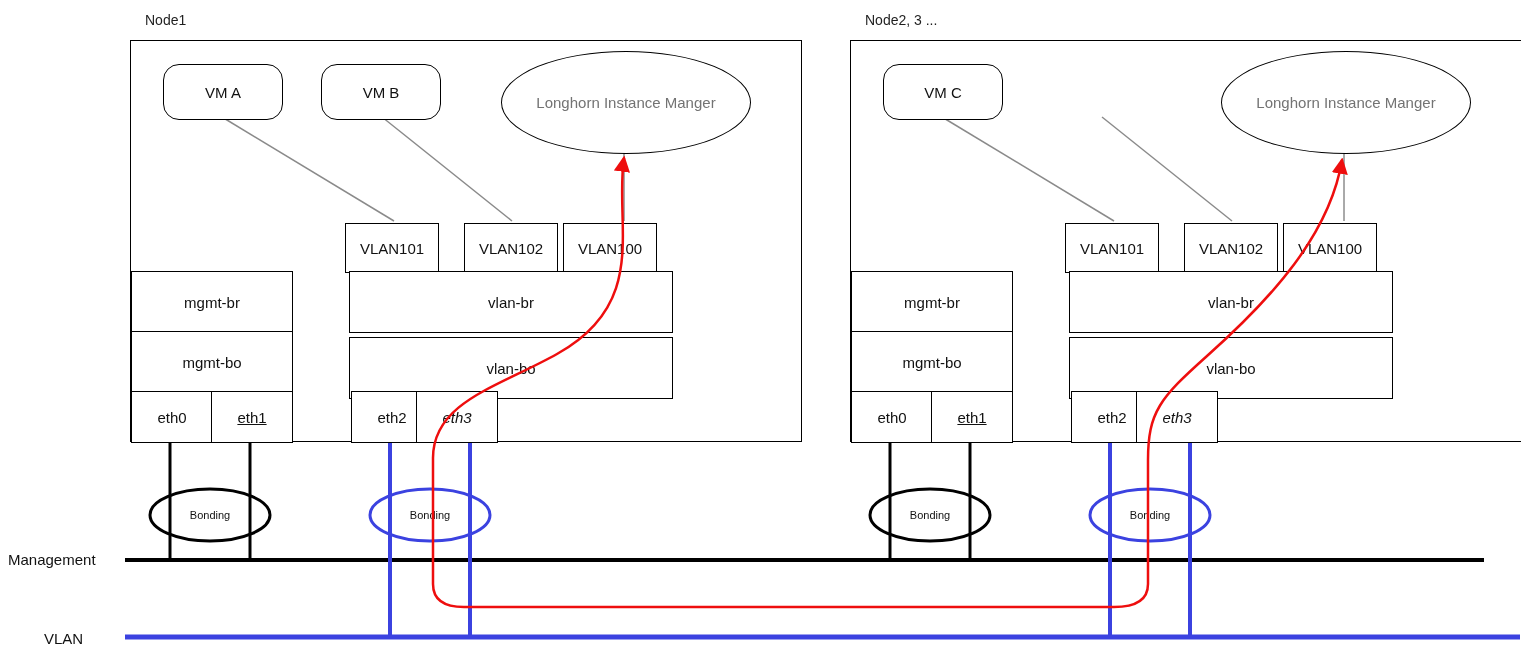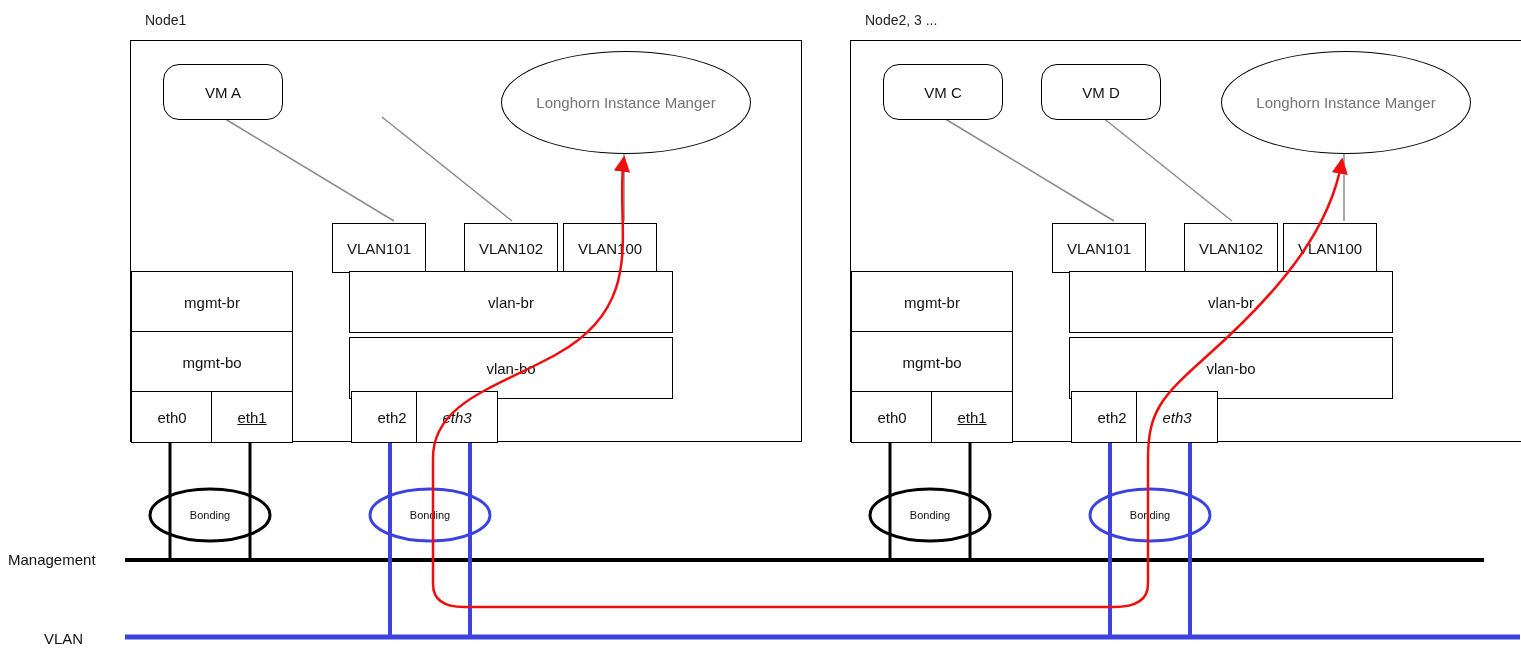--- a/index.html
+++ b/index.html
@@ -14,21 +14,21 @@
 
   .box{position:absolute;border:1px solid #000;background:#fff;display:flex;
        align-items:center;justify-content:center;font-size:15px;color:#111;}
   .vm{width:118px;height:54px;top:23px;border-radius:16px;}
   .vm-a{left:32px;}
   .vm-b{left:190px;}
   .longhorn{position:absolute;left:370px;top:10px;width:250px;height:103px;border:1px solid #000;
             border-radius:50%;background:#fff;display:flex;align-items:center;justify-content:center;
             font-size:15px;color:#737373;text-align:center;padding:0 14px;box-sizing:border-box;}
   .vtag{width:92px;height:48px;top:182px;}
-  .v1{left:201px;}.v2{left:333px;}.v3{left:432px;}
+  .v1{left:214px;}.v2{left:333px;}.v3{left:432px;}
   .mgmtbr{left:0;top:230px;width:160px;height:60px;}
   .mgmtbo{left:0;top:290px;width:160px;height:60px;}
   .vlanbr{left:218px;top:230px;width:322px;height:60px;}
   .vlanbo{left:218px;top:296px;width:322px;height:60px;}
   .eth{width:80px;height:50px;top:350px;text-align:right;}
   .e0{left:0;}.e1{left:80px;text-decoration:underline;}.e2{left:220px;}.e3{left:285px;font-style:italic;}
 
   .bond-label{position:absolute;width:120px;text-align:center;font-size:11px;color:#111;z-index:2;}
   .net-label{position:absolute;font-size:15px;color:#111;z-index:2;white-space:nowrap;}
 </style>
@@ -63,38 +63,38 @@
 
     <ellipse cx="210" cy="515" rx="60" ry="26" fill="none" stroke="#000000" stroke-width="3"></ellipse>
     <ellipse cx="430" cy="515" rx="60" ry="26" fill="none" stroke="#3b42e0" stroke-width="3"></ellipse>
     <ellipse cx="930" cy="515" rx="60" ry="26" fill="none" stroke="#000000" stroke-width="3"></ellipse>
     <ellipse cx="1150" cy="515" rx="60" ry="26" fill="none" stroke="#3b42e0" stroke-width="3"></ellipse>
   </svg>
 
   <div class="node" style="left:130px">
     <div class="node-label">Node1</div>
     <div class="box vm vm-a">VM A</div>
+    <div class="box vm vm-b">VM B</div>
     <div class="longhorn">Longhorn Instance Manger</div>
     <div class="box vtag v1">VLAN101</div>
     <div class="box vtag v2">VLAN102</div>
     <div class="box vtag v3">VLAN100</div>
     <div class="box mgmtbr">mgmt-br</div>
     <div class="box mgmtbo">mgmt-bo</div>
     <div class="box vlanbr">vlan-br</div>
     <div class="box vlanbo">vlan-bo</div>
     <div class="box eth e0">eth0</div>
     <div class="box eth e1">eth1</div>
     <div class="box eth e2">eth2</div>
     <div class="box eth e3">eth3</div>
   </div>
 
   <div class="node" style="left:850px">
     <div class="node-label">Node2, 3 ...</div>
     <div class="box vm vm-a">VM C</div>
-    <div class="box vm vm-b">VM D</div>
     <div class="longhorn">Longhorn Instance Manger</div>
     <div class="box vtag v1">VLAN101</div>
     <div class="box vtag v2">VLAN102</div>
     <div class="box vtag v3">VLAN100</div>
     <div class="box mgmtbr">mgmt-br</div>
     <div class="box mgmtbo">mgmt-bo</div>
     <div class="box vlanbr">vlan-br</div>
     <div class="box vlanbo">vlan-bo</div>
     <div class="box eth e0">eth0</div>
     <div class="box eth e1">eth1</div>

